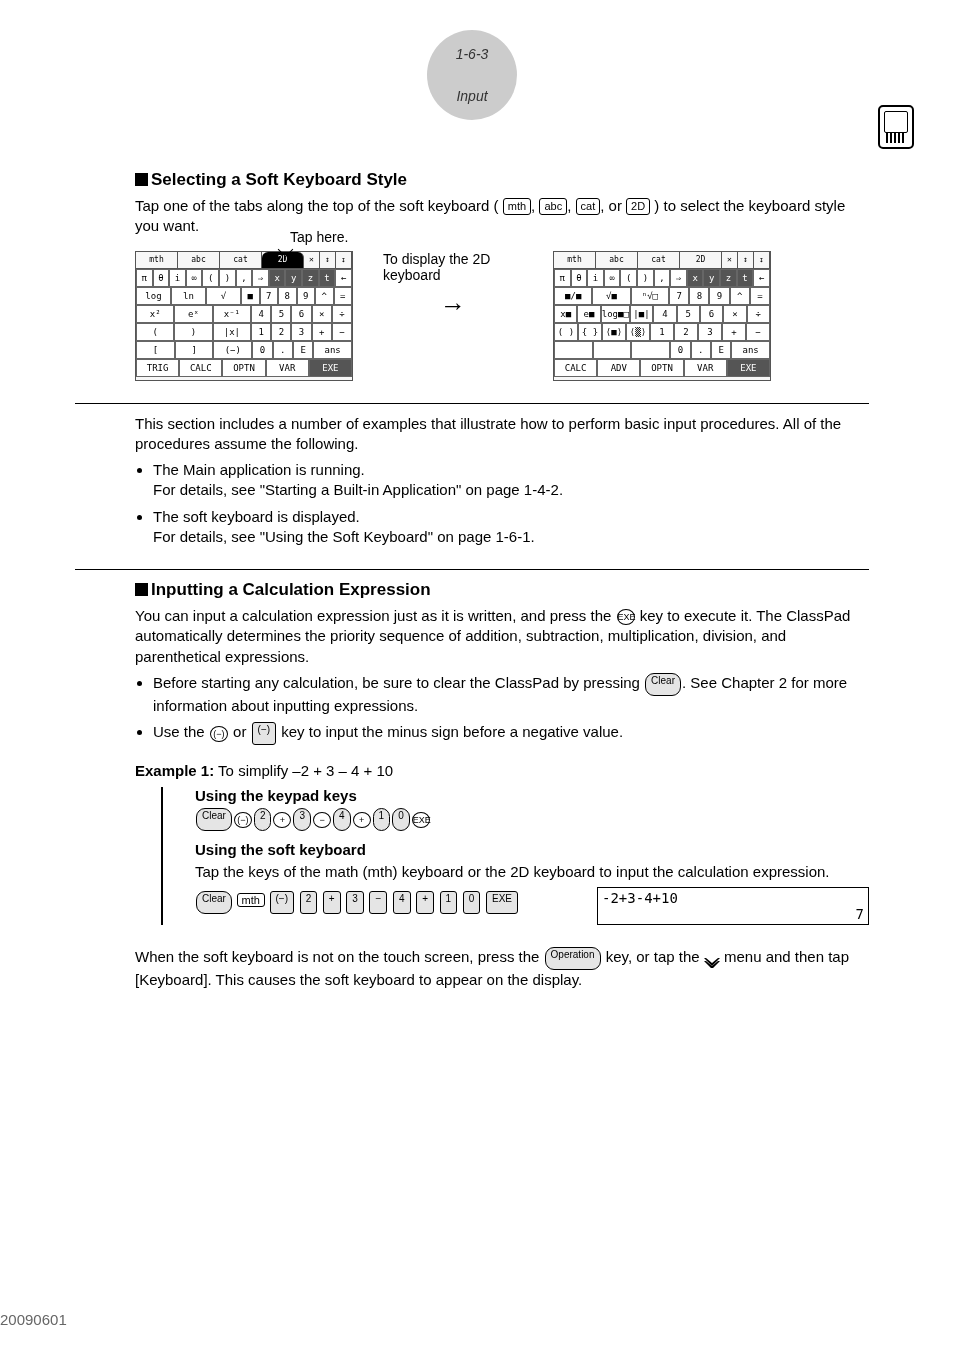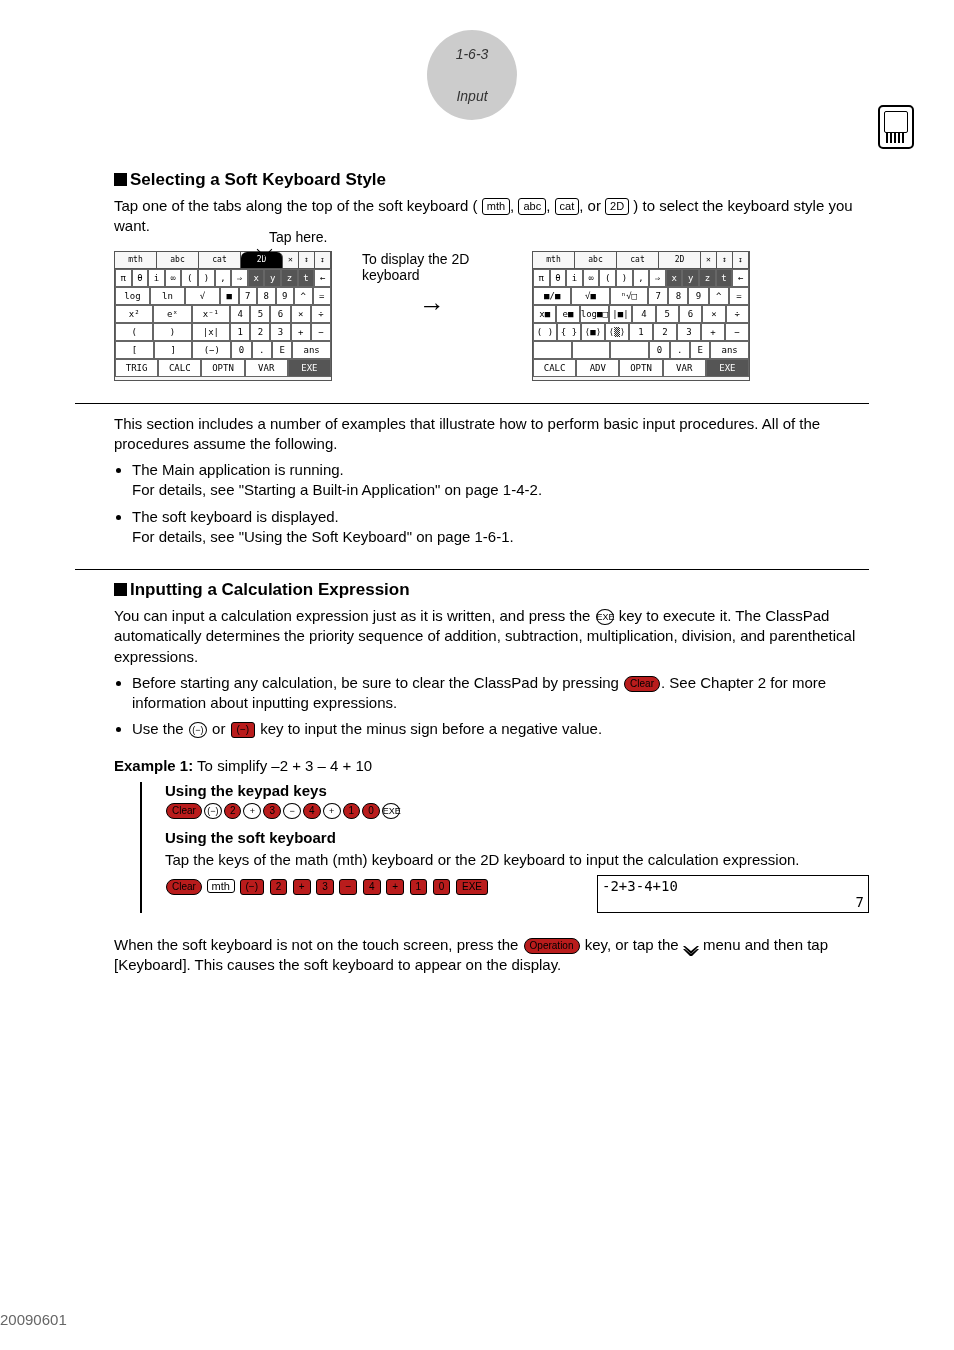--- a/index.html
+++ b/index.html
@@ -47,21 +47,21 @@
     height: 22px;
     border: 1px solid #000;
     border-radius: 2px;
   }
   .side-icon .keys {
     position: absolute;
     bottom: 4px; left: 6px; right: 6px;
     height: 10px;
     background: repeating-linear-gradient(90deg,#000 0 2px,#fff 2px 4px);
   }
-  .sec-indent { margin-left: 39px; }
+  .sec-indent { margin-left: 60px; }
   h2.sect {
     font-size: 17px;
     font-weight: bold;
     margin: 0 0 6px 0;
   }
   .blacksq {
     display:inline-block;
     width:13px;height:13px;
     background:#000;
     margin-right:3px;
@@ -79,25 +79,25 @@
   }
   .keycap {
     display:inline-block;
     border:1.5px solid #000;
     border-radius:9px;
     font-size:10px;
     padding:0 5px 0 5px;
     min-width:14px;
     text-align:center;
     line-height:14px;
-    height:16px;
+    height:23px;
     vertical-align: middle;
     margin: 0 1px;
     font-family: Arial;
-    background:#b91c1c;
+    background:#e5e5e5;
   }
   .keycap.box {
     border-radius:3px;
     border:1.5px solid #000;
   }
   .keycirc {
     display:inline-block;
     border:1.5px solid #000;
     border-radius:50%;
     font-size:9px;
@@ -121,21 +121,21 @@
   .example { font-size:15px; margin:16px 0 6px 0;}
   .example b{font-weight:bold;}
   .opdot {
     display:inline-block;
     width:8px;height:8px;
     background:#000;border-radius:50%;
     vertical-align:1px;
     margin-right:4px;
   }
   .opheader{font-size:15px;font-weight:bold;margin:6px 0;}
-  .opsub{border-left:2px solid #000;padding-left:23px;margin-left:26px;}
+  .opsub{border-left:2px solid #000;padding-left:32px;margin-left:26px;}
   .opsub h4{font-size:15px;font-weight:bold;margin:6px 0 4px 0;}
   .keyline{font-size:13px;margin:4px 0 10px 0;}
   .resultbox {
     border:1px solid #000;
     width:272px;
     float:right;
     font-family: monospace;
     font-size:14px;
     padding:2px 4px;
     margin-top:-4px;

